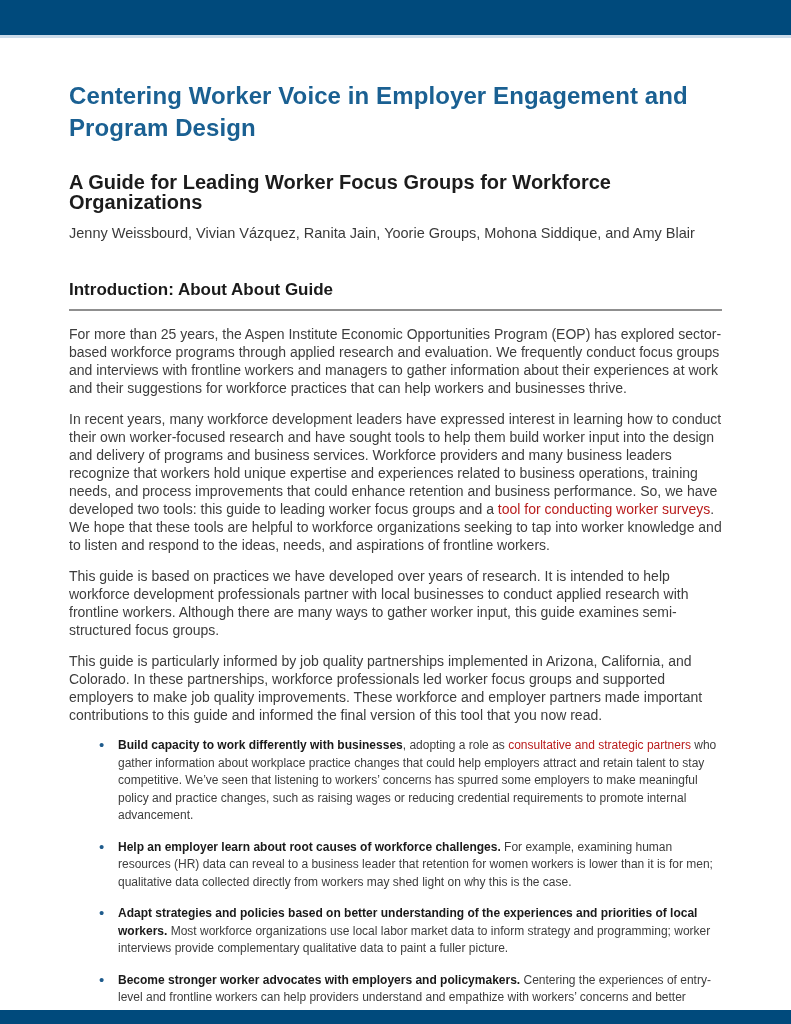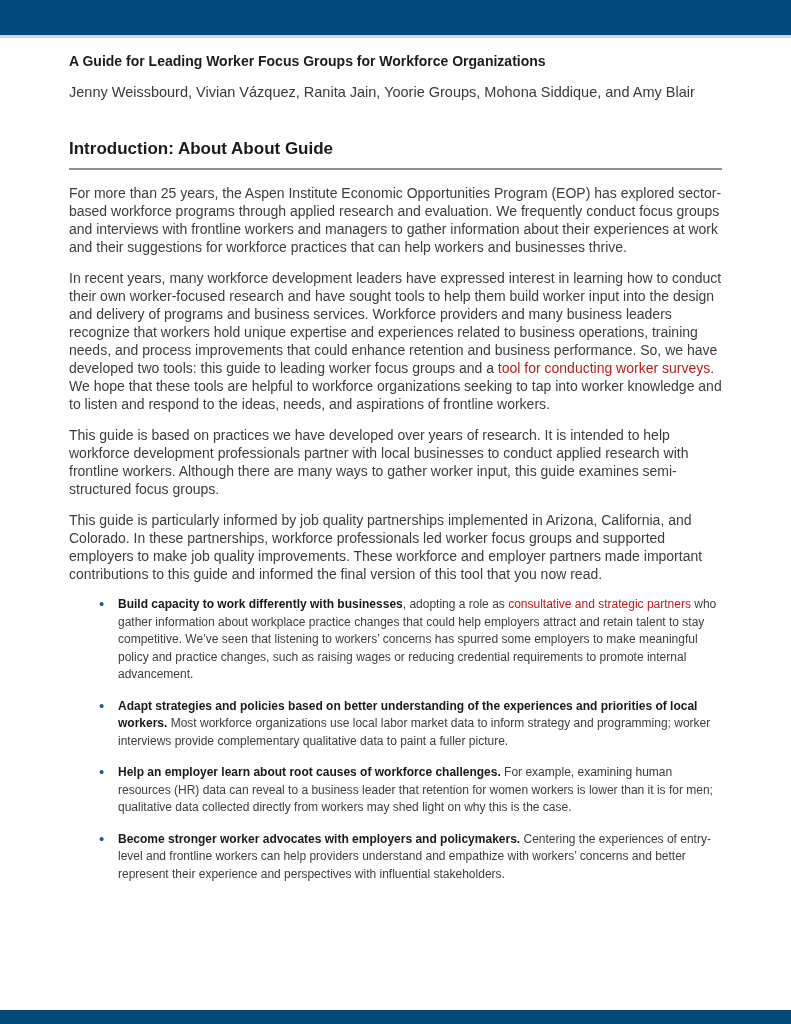--- a/index.html
+++ b/index.html
@@ -31,22 +31,22 @@
   }
   .doc-title {
     margin: 42px 0 0 0;
     font-size: 24px;
     line-height: 32px;
     font-weight: 700;
     color: #1a6092;
     letter-spacing: 0.1px;
   }
   .doc-subtitle {
-    margin: 13px 0 0 0;
-    font-size: 14px;
+    margin: 28px 0 0 0;
+    font-size: 20px;
     line-height: 20px;
     font-weight: 700;
     color: #1c1c1c;
   }
   .doc-authors {
     margin: 12px 0 0 0;
     font-size: 14.5px;
     line-height: 18px;
     font-weight: 400;
     color: #3a3a3a;
@@ -98,39 +98,40 @@
     color: #1a1a1a;
   }
 </style>
 </head>
 <body>
 
 <div class="top-band"></div>
 
 <div class="content">
 
+  <h1 class="doc-title">Centering Worker Voice in Employer Engagement and Program Design</h1>
 
   <h2 class="doc-subtitle">A Guide for Leading Worker Focus Groups for Workforce Organizations</h2>
 
   <p class="doc-authors">Jenny Weissbourd, Vivian Vázquez, Ranita Jain, Yoorie Groups, Mohona Siddique, and Amy Blair</p>
 
   <h3 class="section-heading">Introduction: About About Guide</h3>
   <hr class="heading-rule">
 
   <p class="body-par">For more than 25 years, the Aspen Institute Economic Opportunities Program (EOP) has explored sector-based workforce programs through applied research and evaluation. We frequently conduct focus groups and interviews with frontline workers and managers to gather information about their experiences at work and their suggestions for workforce practices that can help workers and businesses thrive.</p>
 
   <p class="body-par"><span>In recent years, many workforce development leaders have expressed interest in learning how to conduct their own worker-focused research and have sought tools to help them build worker input into the design and delivery of programs and business services. Workforce providers and many business leaders recognize that workers hold unique expertise and experiences related to business operations, training needs, and process improvements that could enhance retention and business performance. So, we have developed two tools: this guide to leading worker focus groups and a </span><a class="doc-link">tool for conducting worker surveys</a><span>. We hope that these tools are helpful to workforce organizations seeking to tap into worker knowledge and to listen and respond to the ideas, needs, and aspirations of frontline workers.</span></p>
 
   <p class="body-par">This guide is based on practices we have developed over years of research. It is intended to help workforce development professionals partner with local businesses to conduct applied research with frontline workers. Although there are many ways to gather worker input, this guide examines semi-structured focus groups.</p>
 
   <p class="body-par">This guide is particularly informed by job quality partnerships implemented in Arizona, California, and Colorado. In these partnerships, workforce professionals led worker focus groups and supported employers to make job quality improvements. These workforce and employer partners made important contributions to this guide and informed the final version of this tool that you now read.</p>
 
 
   <ul class="guide-list">
     <li><span class="lead-bold">Build capacity to work differently with businesses</span><span>, adopting a role as </span><a class="doc-link">consultative and strategic partners</a><span> who gather information about workplace practice changes that could help employers attract and retain talent to stay competitive. We’ve seen that listening to workers’ concerns has spurred some employers to make meaningful policy and practice changes, such as raising wages or reducing credential requirements to promote internal advancement.</span></li>
+    <li><span class="lead-bold">Help an employer learn about root causes of workforce challenges.</span><span> For example, examining human resources (HR) data can reveal to a business leader that retention for women workers is lower than it is for men; qualitative data collected directly from workers may shed light on why this is the case.</span></li>
     <li><span class="lead-bold">Adapt strategies and policies based on better understanding of the experiences and priorities of local workers.</span><span> Most workforce organizations use local labor market data to inform strategy and programming; worker interviews provide complementary qualitative data to paint a fuller picture.</span></li>
-    <li><span class="lead-bold">Help an employer learn about root causes of workforce challenges.</span><span> For example, examining human resources (HR) data can reveal to a business leader that retention for women workers is lower than it is for men; qualitative data collected directly from workers may shed light on why this is the case.</span></li>
     <li><span class="lead-bold">Become stronger worker advocates with employers and policymakers.</span><span> Centering the experiences of entry-level and frontline workers can help providers understand and empathize with workers’ concerns and better represent their experience and perspectives with influential stakeholders.</span></li>
   </ul>
 
 </div>
 
 <div class="bottom-band"></div>
 
 </body></html>

